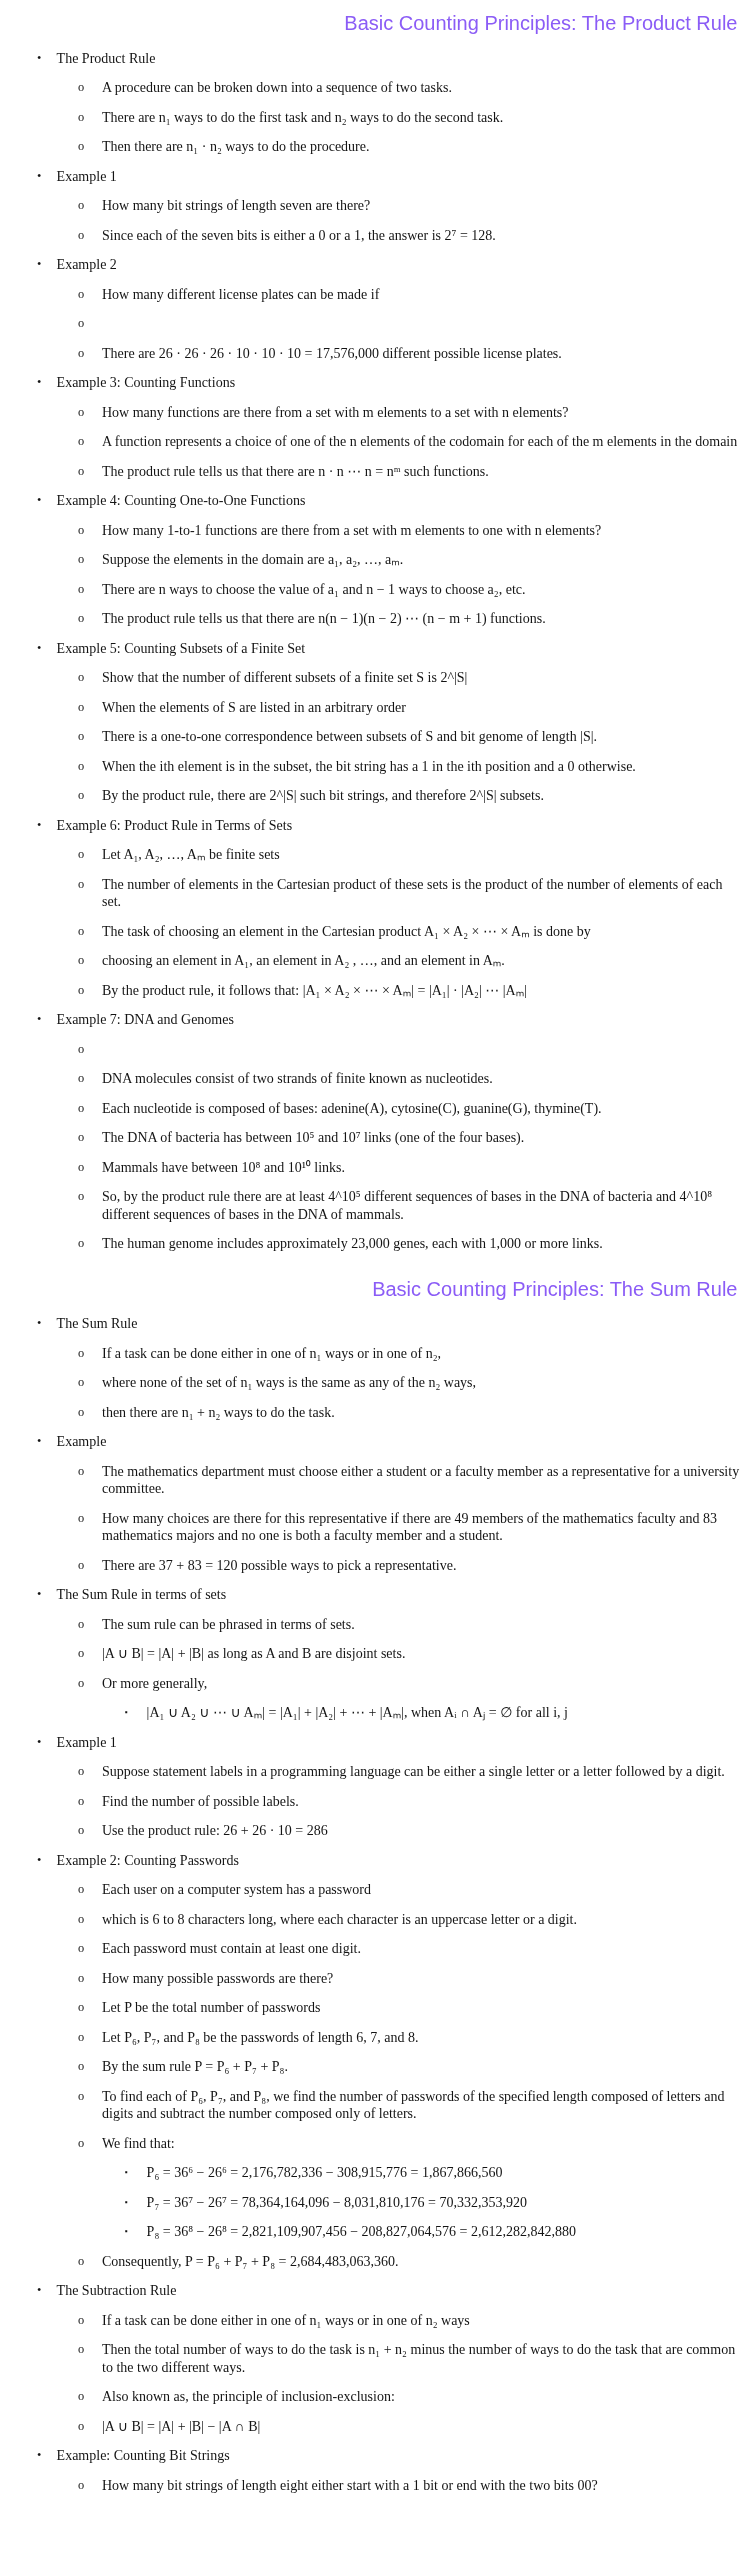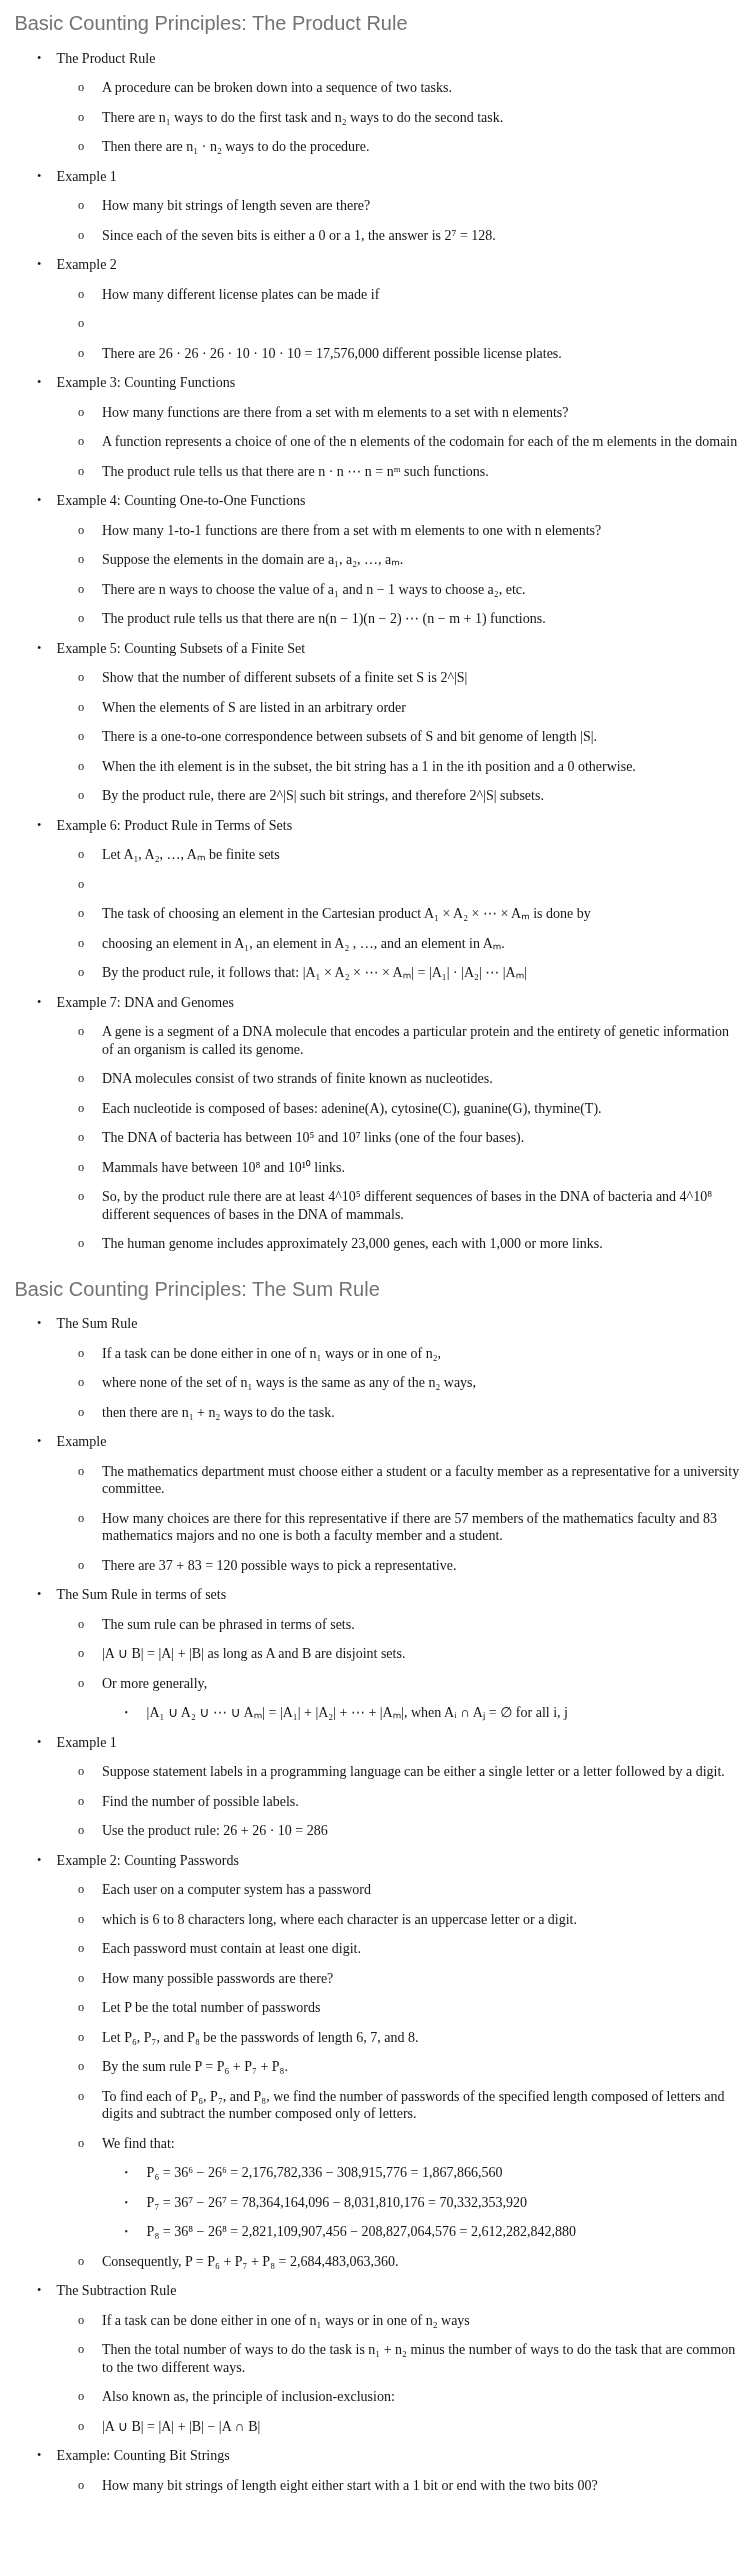--- a/index.html
+++ b/index.html
@@ -10,22 +10,23 @@
     background:#ffffff;
     overflow:hidden;
     font-family:"Liberation Serif", serif;
     color:#141414;
   }
   .section-title {
     font-family:"Liberation Sans", sans-serif;
     font-weight:400;
     font-size:20px;
     line-height:1.15;
-    color:#737373;
+    color:#8b5cf6;
     margin:25px 15.5px 14.4px 14.4px;
+    text-align:right;
   }
   section:first-of-type .section-title { margin-top:12.4px; }
   .item {
     display:flex;
     align-items:flex-start;
     font-size:14px;
     line-height:17.5px;
     margin:12px 10.3px 12px 0;
   }
   .item .txt { max-width:654px; }
@@ -149,40 +150,40 @@
         <div class="item lvl1">
           <span class="bullet">•</span>
           <span class="txt">Example 6: Product Rule in Terms of Sets</span>
         </div>
         <div class="item lvl2">
           <span class="bullet">o</span>
           <span class="txt">Let A₁, A₂, …, Aₘ be finite sets</span>
         </div>
         <div class="item lvl2">
           <span class="bullet">o</span>
+          <span class="txt">The number of elements in the Cartesian product of these sets is the product of the number of elements of each set.</span>
         </div>
         <div class="item lvl2">
           <span class="bullet">o</span>
           <span class="txt">The task of choosing an element in the Cartesian product A₁ × A₂ × ⋯ × Aₘ is done by</span>
         </div>
         <div class="item lvl2">
           <span class="bullet">o</span>
           <span class="txt">choosing an element in A₁, an element in A₂ , …, and an element in Aₘ.</span>
         </div>
         <div class="item lvl2">
           <span class="bullet">o</span>
           <span class="txt">By the product rule, it follows that: |A₁ × A₂ × ⋯ × Aₘ| = |A₁| · |A₂| ⋯ |Aₘ|</span>
         </div>
         <div class="item lvl1">
           <span class="bullet">•</span>
           <span class="txt">Example 7: DNA and Genomes</span>
         </div>
         <div class="item lvl2">
           <span class="bullet">o</span>
-          <span class="txt">A gene is a segment of a DNA molecule that encodes a particular protein and the entirety of genetic information of an organism is called its genome.</span>
         </div>
         <div class="item lvl2">
           <span class="bullet">o</span>
           <span class="txt">DNA molecules consist of two strands of finite known as nucleotides.</span>
         </div>
         <div class="item lvl2">
           <span class="bullet">o</span>
           <span class="txt">Each nucleotide is composed of bases: adenine(A), cytosine(C), guanine(G), thymine(T).</span>
         </div>
         <div class="item lvl2">
@@ -223,21 +224,21 @@
         <div class="item lvl1">
           <span class="bullet">•</span>
           <span class="txt">Example</span>
         </div>
         <div class="item lvl2">
           <span class="bullet">o</span>
           <span class="txt">The mathematics department must choose either a student or a faculty member as a representative for a university committee.</span>
         </div>
         <div class="item lvl2">
           <span class="bullet">o</span>
-          <span class="txt">How many choices are there for this representative if there are 57 members of the mathematics faculty and 83 mathematics majors and no one is both a faculty member and a student.</span>
+          <span class="txt">How many choices are there for this representative if there are 49 members of the mathematics faculty and 83 mathematics majors and no one is both a faculty member and a student.</span>
         </div>
         <div class="item lvl2">
           <span class="bullet">o</span>
           <span class="txt">There are 37 + 83 = 120 possible ways to pick a representative.</span>
         </div>
         <div class="item lvl1">
           <span class="bullet">•</span>
           <span class="txt">The Sum Rule in terms of sets</span>
         </div>
         <div class="item lvl2">

